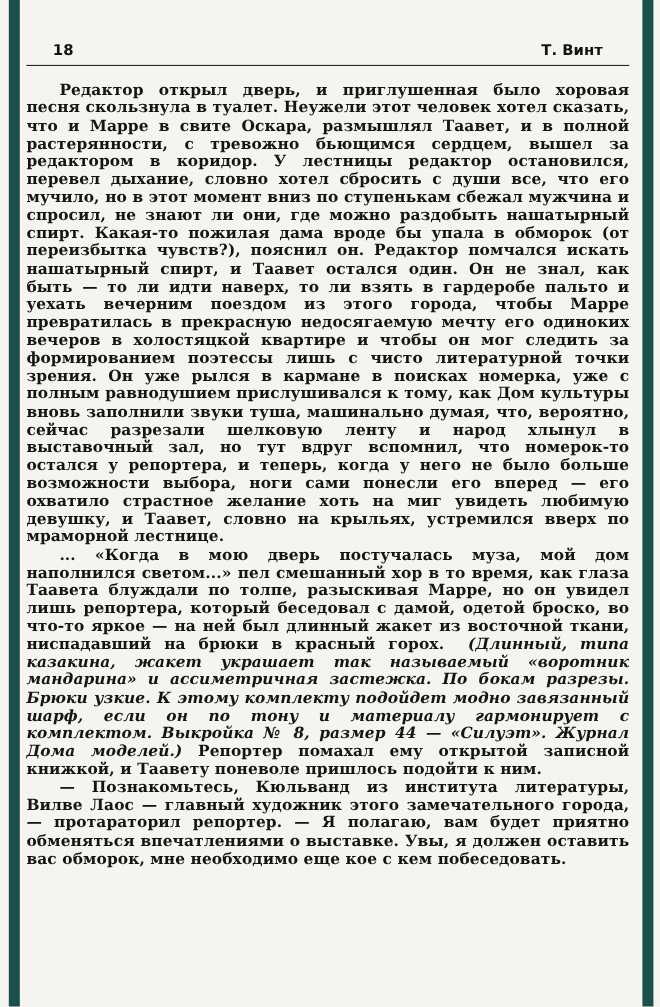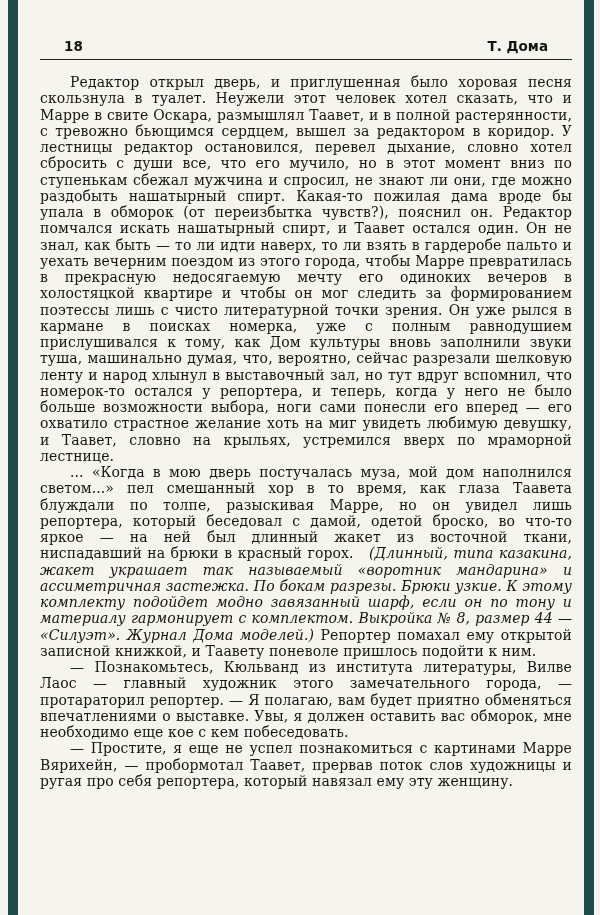--- a/index.html
+++ b/index.html
@@ -18,21 +18,21 @@
     top: 0;
     bottom: 0;
     width: 10px;
     background: #1a4f4b;
   }
   .edge-bar.left  { left: 8px; }
   .edge-bar.right { right: 6px; }
 
   .page-inner {
     position: absolute;
-    left: 40px;
+    left: 24px;
     right: 28px;
     top: 0;
   }
   .header {
     display: flex;
     justify-content: space-between;
     align-items: baseline;
     margin-top: 38px;
     padding: 0 24px;
     font-family: "DejaVu Sans", "Liberation Sans", sans-serif;
@@ -48,34 +48,34 @@
   .text-block {
     margin-top: 14px;
     text-align: justify;
     font-size: 14px;
     line-height: 16.25px;
     letter-spacing: 0.1px;
   }
   .text-block p {
     margin: 0;
     text-indent: 30px;
+    font-weight: bold;
   }
   .seg-italic { font-style: italic; margin-left: 10px; }
 </style>
 </head>
 <body style="background: rgb(245, 244, 239); color: rgb(23, 21, 15);">
 
 <div class="edge-bar left" style="background: rgb(26, 79, 75);"></div>
 <div class="edge-bar right" style="background: rgb(26, 79, 75);"></div>
 
 <div class="page-inner">
   <div class="header">
     <span>18</span>
-    <span>Т. Дома</span>
+    <span>Т. Винт</span>
   </div>
   <hr class="header-rule">
   <div class="text-block">
       <p><span>Редактор открыл дверь, и приглушенная было хоровая песня скользнула в туалет. Неужели этот человек хотел сказать, что и Марре в свите Оскара, размышлял Таавет, и в полной растерянности, с тревожно бьющимся сердцем, вышел за редактором в коридор. У лестницы редактор остановился, перевел дыхание, словно хотел сбросить с души все, что его мучило, но в этот момент вниз по ступенькам сбежал мужчина и спросил, не знают ли они, где можно раздобыть нашатырный спирт. Какая-то пожилая дама вроде бы упала в обморок (от переизбытка чувств?), пояснил он. Редактор помчался искать нашатырный спирт, и Таавет остался один. Он не знал, как быть — то ли идти наверх, то ли взять в гардеробе пальто и уехать вечерним поездом из этого города, чтобы Марре превратилась в прекрасную недосягаемую мечту его одиноких вечеров в холостяцкой квартире и чтобы он мог следить за формированием поэтессы лишь с чисто литературной точки зрения. Он уже рылся в кармане в поисках номерка, уже с полным равнодушием прислушивался к тому, как Дом культуры вновь заполнили звуки туша, машинально думая, что, вероятно, сейчас разрезали шелковую ленту и народ хлынул в выставочный зал, но тут вдруг вспомнил, что номерок-то остался у репортера, и теперь, когда у него не было больше возможности выбора, ноги сами понесли его вперед — его охватило страстное желание хоть на миг увидеть любимую девушку, и Таавет, словно на крыльях, устремился вверх по мраморной лестнице.</span></p>
       <p><span>... «Когда в мою дверь постучалась муза, мой дом наполнился светом...» пел смешанный хор в то время, как глаза Таавета блуждали по толпе, разыскивая Марре, но он увидел лишь репортера, который беседовал с дамой, одетой броско, во что-то яркое — на ней был длинный жакет из восточной ткани, ниспадавший на брюки в красный горох. </span><span class="seg-italic">(Длинный, типа казакина, жакет украшает так называемый «воротник мандарина» и ассиметричная застежка. По бокам разрезы. Брюки узкие. К этому комплекту подойдет модно завязанный шарф, если он по тону и материалу гармонирует с комплектом. Выкройка № 8, размер 44 — «Силуэт». Журнал Дома моделей.)</span><span> Репортер помахал ему открытой записной книжкой, и Таавету поневоле пришлось подойти к ним.</span></p>
       <p><span>— Познакомьтесь, Кюльванд из института литературы, Вилве Лаос — главный художник этого замечательного города, — протараторил репортер. — Я полагаю, вам будет приятно обменяться впечатлениями о выставке. Увы, я должен оставить вас обморок, мне необходимо еще кое с кем побеседовать.</span></p>
-      <p><span>— Простите, я еще не успел познакомиться с картинами Марре Вярихейн, — пробормотал Таавет, прервав поток слов художницы и ругая про себя репортера, который навязал ему эту женщину.</span></p>
     </div>
 </div>
 
 </body></html>

